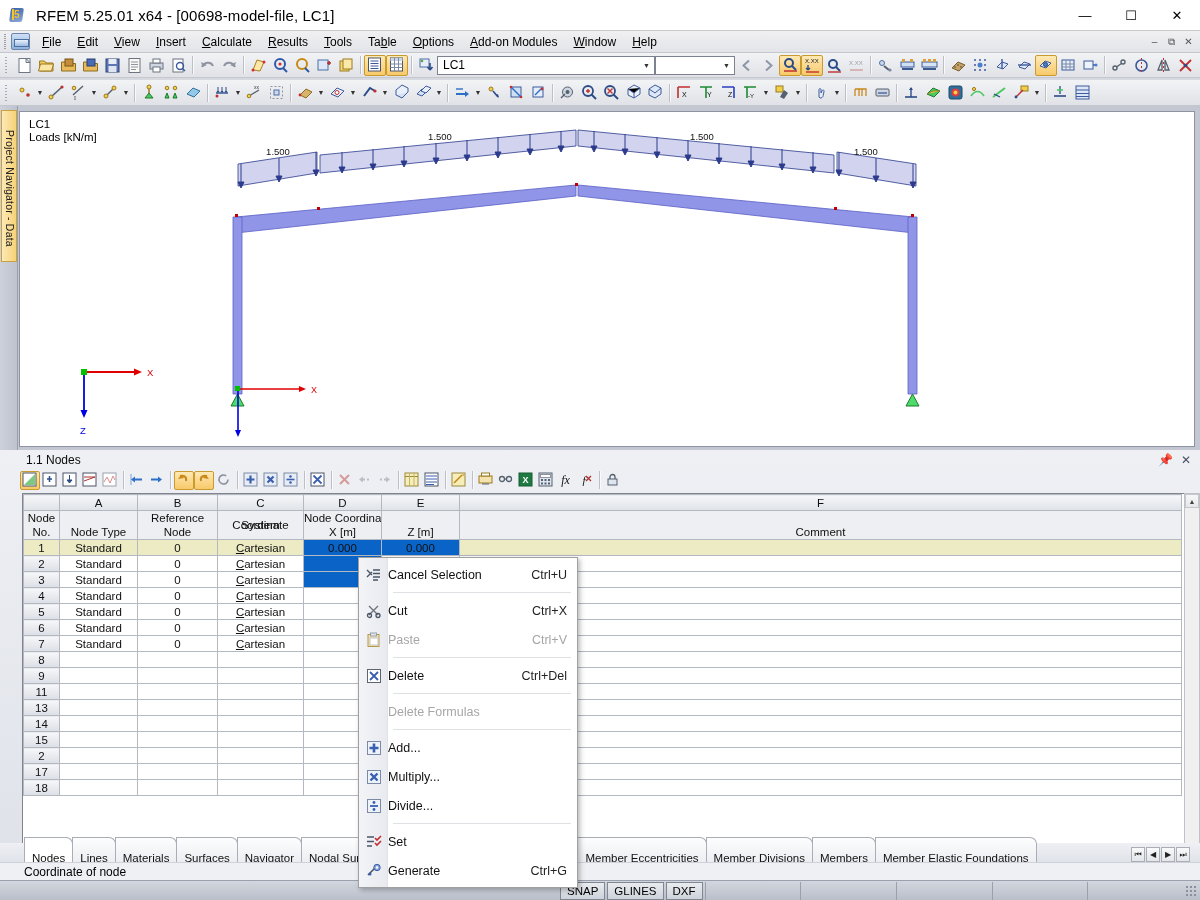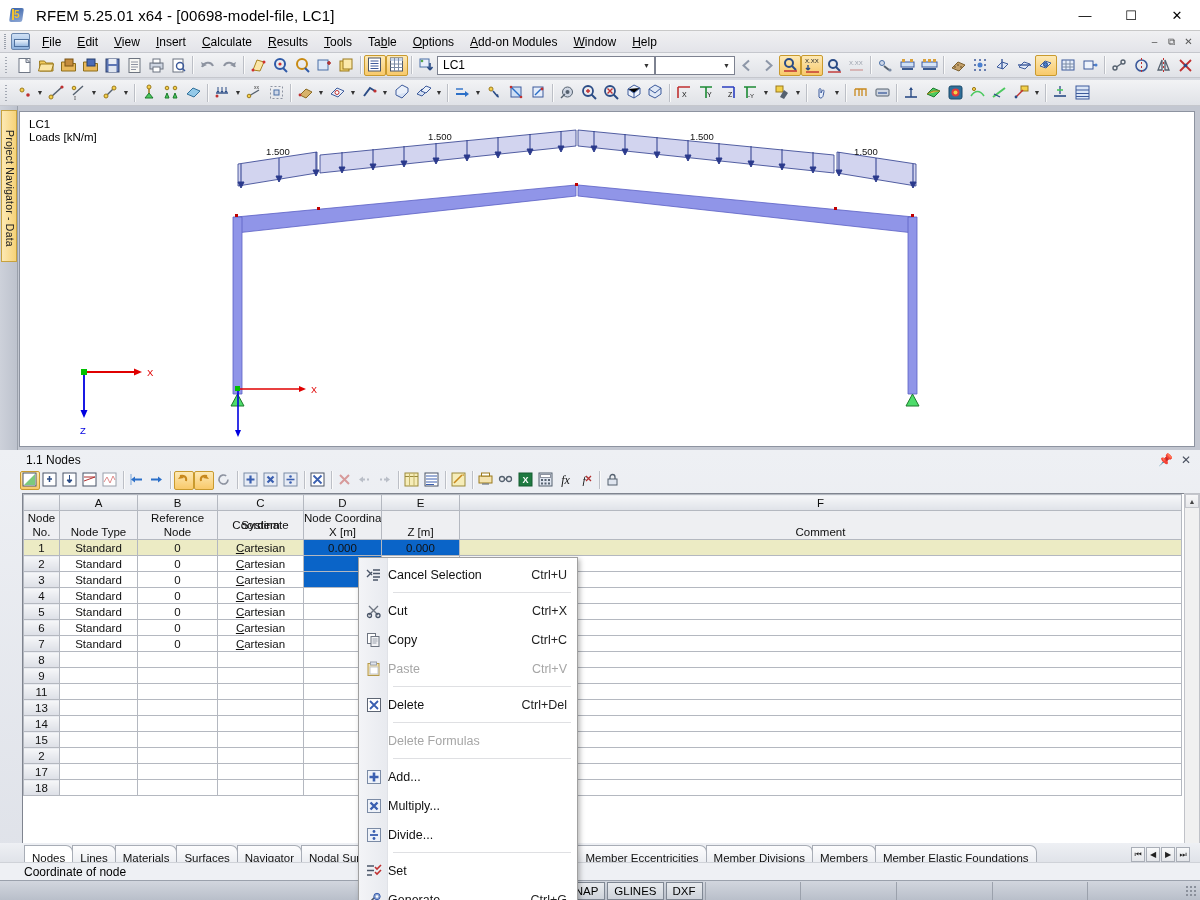--- a/index.html
+++ b/index.html
@@ -155,21 +155,21 @@
     background:#f0f0f0; border:1px solid #c8cace;
   }
 
   
   .tabstrip{
     position:absolute;left:0;top:843px;width:1200px;height:19px;
     background:linear-gradient(#eef0f4,#e0e3e9);
     display:flex; align-items:flex-end; padding-left:24px;
   }
   .ttab{
-    height:17px; padding:4px 7px; font-size:11.5px; line-height:17px;
+    height:17px; padding:12px 7px; font-size:11.5px; line-height:17px;
     background:linear-gradient(#fdfdfe,#eceef2);
     border:1px solid #a8adb6; border-bottom:none;
     border-radius:0 7px 0 0; margin-right:-1px; color:#111; white-space:nowrap;
   }
   .ttab.active{ background:#fff; }
   .tabnav{ margin-left:auto; display:flex; gap:1px; padding-right:10px; align-items:center;}
   .tabnav div{ width:14px;height:15px;display:flex;align-items:center;justify-content:center;
     font-size:8px;background:linear-gradient(#f8f9fa,#e4e6ea);border:1px solid #a9aeb7;color:#222;}
 
   .statusline{
@@ -1671,33 +1671,20 @@
           <span class="ci-icon">
             <svg width="16" height="16">
               <path d="M3 3l9 9M12 3l-9 9" stroke="#6d7480" stroke-width="1.4" fill="none"></path>
               <circle cx="3.5" cy="12.5" r="2" fill="none" stroke="#4a5568" stroke-width="1.3"></circle>
               <circle cx="12" cy="12.5" r="2" fill="none" stroke="#4a5568" stroke-width="1.3"></circle>
             </svg>
           </span>
           <span class="ci-label">Cut</span>
           <span class="ci-key">Ctrl+X</span>
         </div>
-        <div class="ctxitem">
-          <span class="ci-icon">
-            <svg width="16" height="16">
-              <rect x="1.5" y="1.5" width="8" height="10" fill="#fff" stroke="#6d7480"></rect>
-              <rect x="5" y="4.5" width="8" height="10" fill="#f2f3f6" stroke="#6d7480"></rect>
-              <g stroke="#9aa0ab">
-                <path d="M6.5 7h5M6.5 9h5M6.5 11h4"></path>
-              </g>
-            </svg>
-          </span>
-          <span class="ci-label">Copy</span>
-          <span class="ci-key">Ctrl+C</span>
-        </div>
         <div class="ctxitem disabled">
           <span class="ci-icon">
             <svg width="16" height="16">
               <rect x="2" y="2.5" width="11" height="12" fill="#f4e3b0" stroke="#b59a4a"></rect>
               <rect x="4.5" y="1" width="6" height="3" fill="#dfe5ef" stroke="#9aa0ab"></rect>
               <rect x="4" y="6" width="8" height="7" fill="#fff" stroke="#c1c5cc"></rect>
             </svg>
           </span>
           <span class="ci-label">Paste</span>
           <span class="ci-key">Ctrl+V</span>

